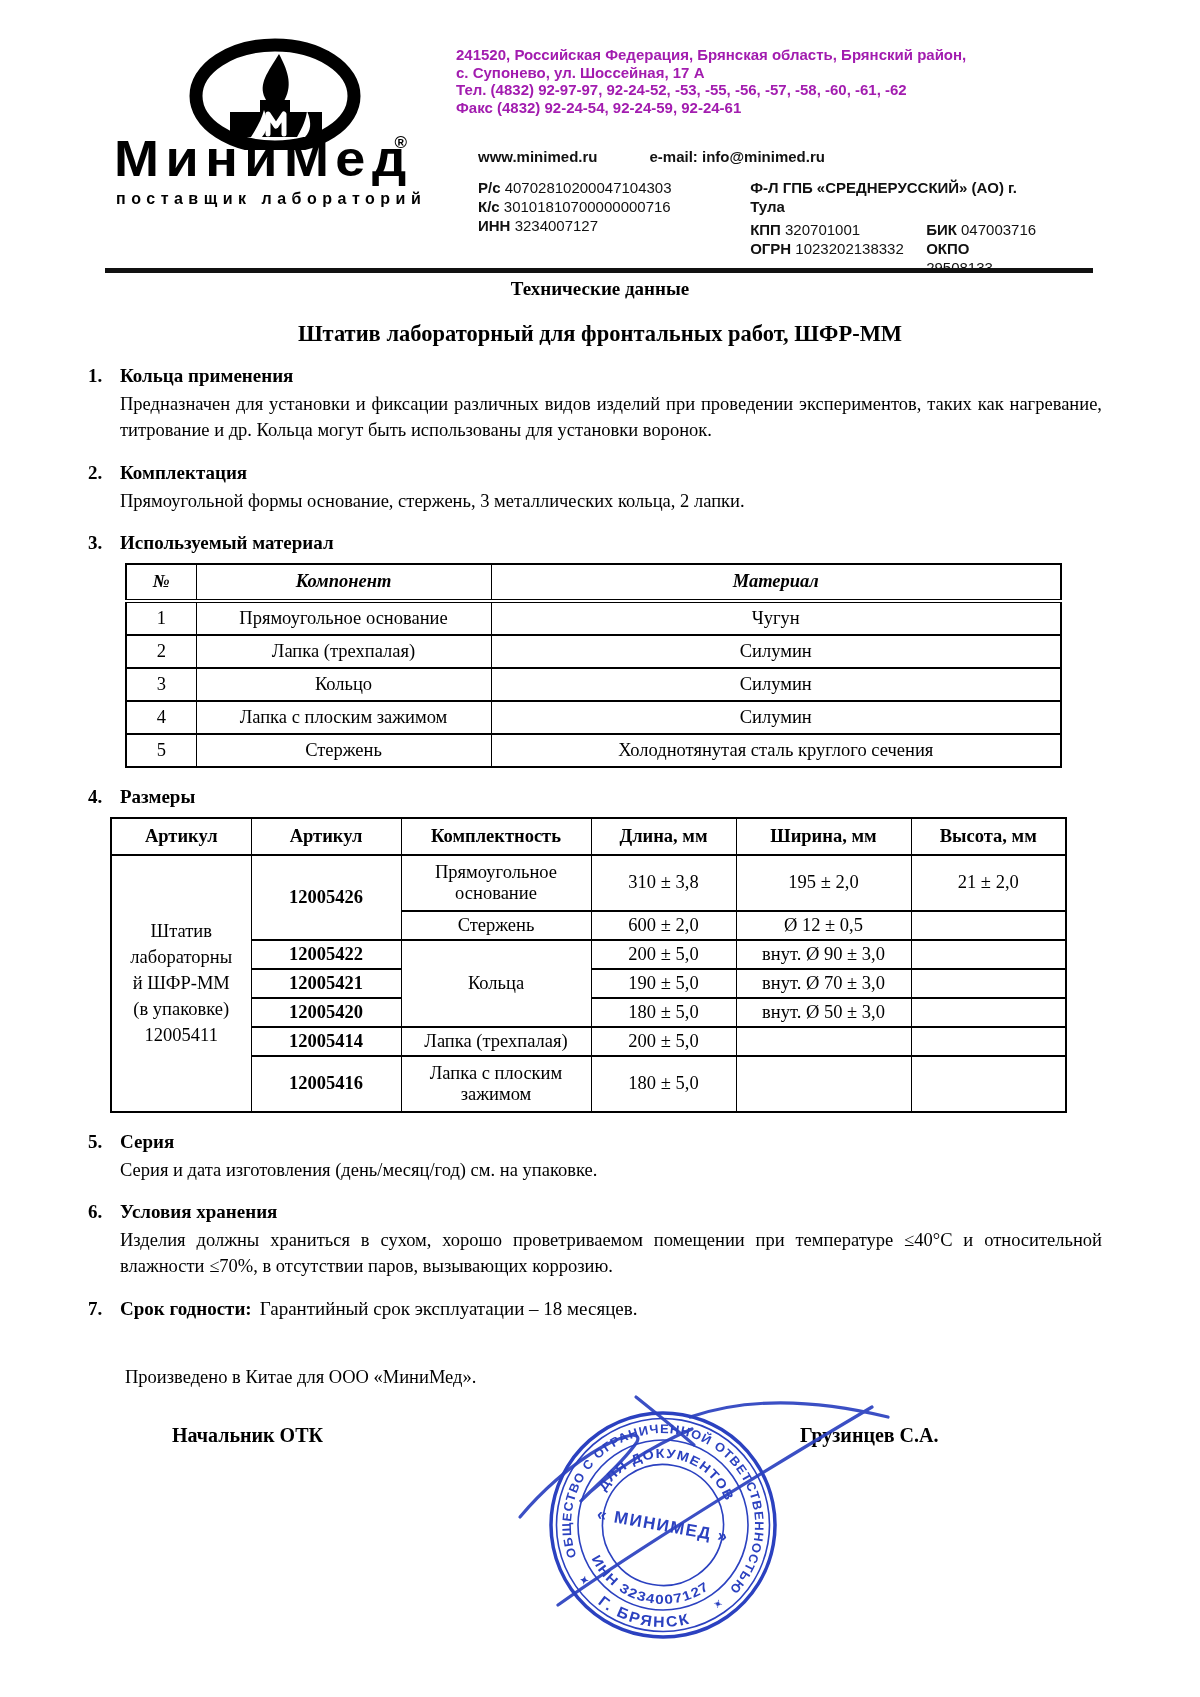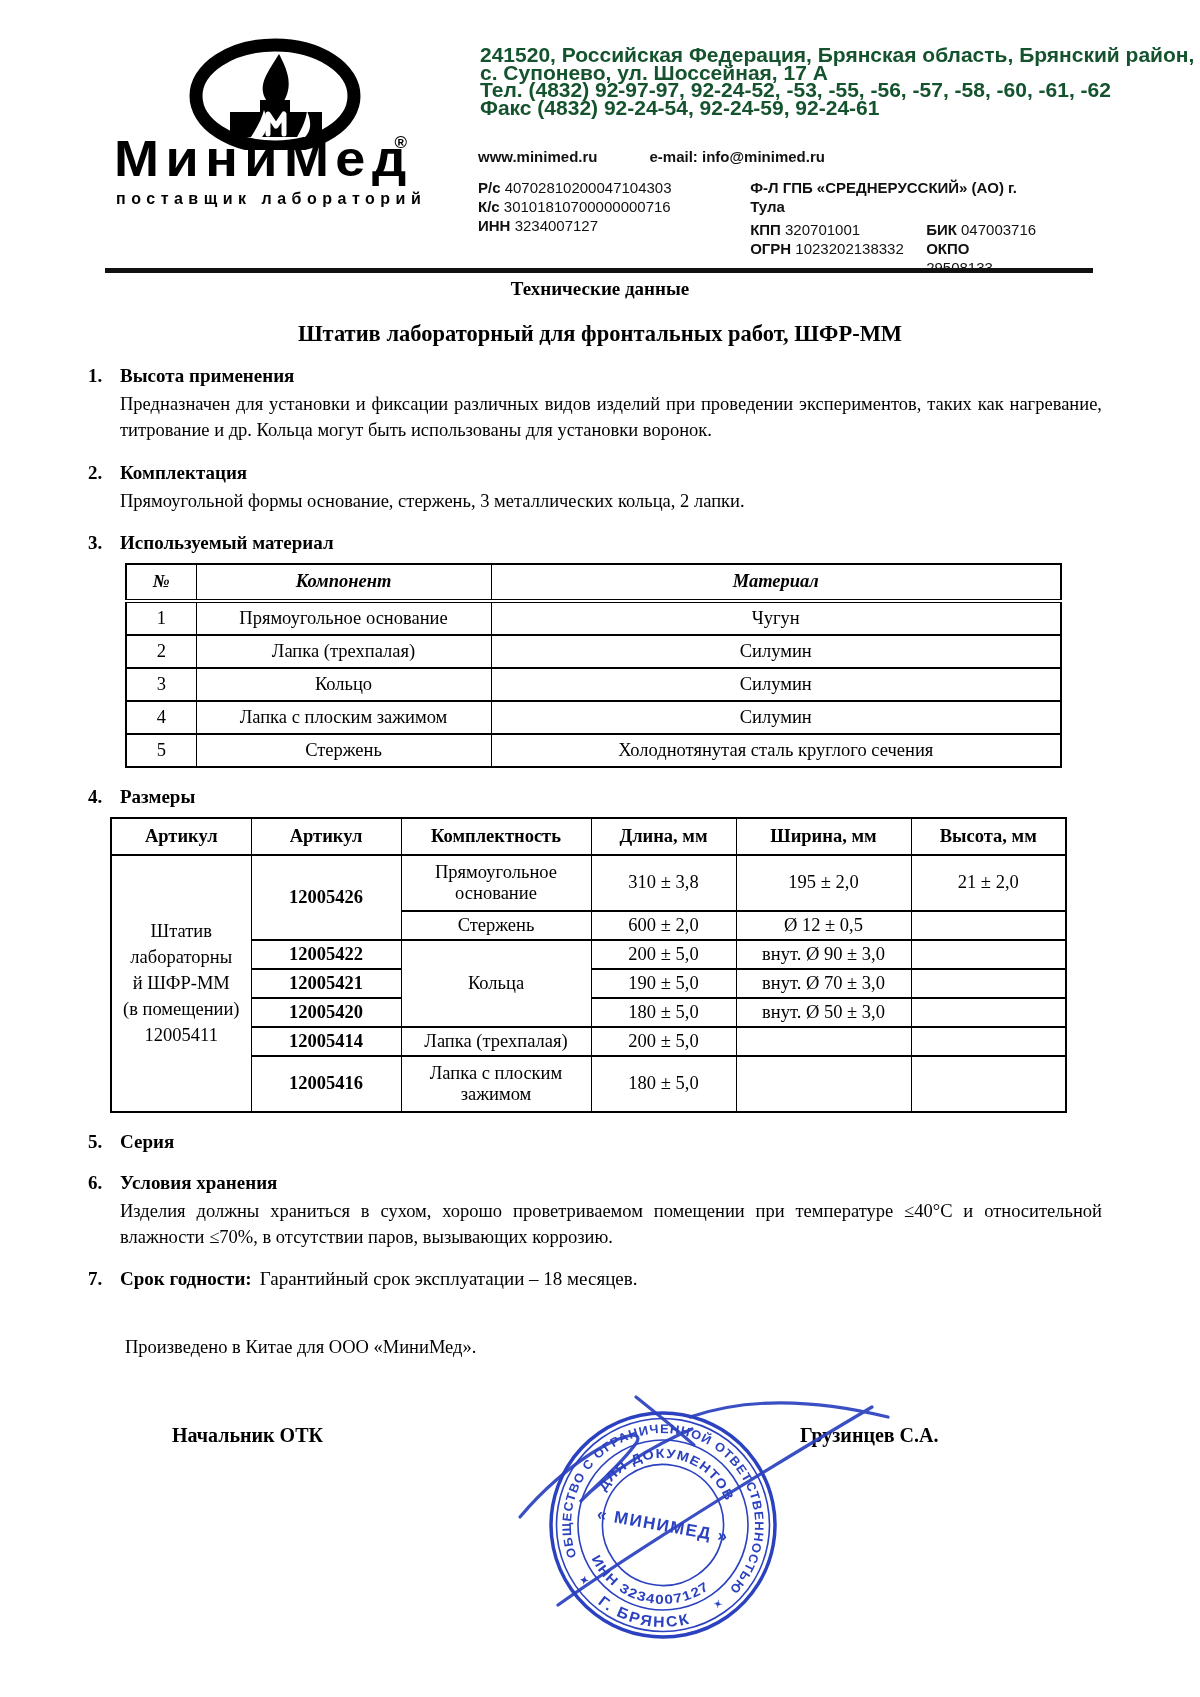--- a/index.html
+++ b/index.html
@@ -13,22 +13,22 @@
   .brand-row{position:absolute;left:2px;top:92px;white-space:nowrap;}
   .brand{
     font-family:"Liberation Sans",sans-serif;font-weight:bold;font-size:50px;
     letter-spacing:6px;display:inline-block;transform:scaleX(1.08);transform-origin:left center;
   }
   .brand-reg{font-family:"Liberation Sans",sans-serif;font-weight:bold;font-size:17px;vertical-align:28px;margin-left:4px;}
   .tagline{
     position:absolute;left:4px;top:152px;
     font-family:"Liberation Sans",sans-serif;font-weight:bold;font-size:16px;letter-spacing:5.5px;white-space:nowrap;
   }
-  .contact{position:absolute;left:480px;top:46px;width:600px;
-    font-family:"Liberation Sans",sans-serif;font-weight:bold;font-size:21px;line-height:17.5px;color:#14532d;}
+  .contact{position:absolute;left:456px;top:46px;width:600px;
+    font-family:"Liberation Sans",sans-serif;font-weight:bold;font-size:15px;line-height:17.5px;color:#a21caf;}
   .contact div{white-space:nowrap;}
   .web-row{position:absolute;left:478px;top:148px;font-family:Liberation Sans, sans-serif;font-weight:bold;font-size:15px;color:#111;}
   .web-row span{margin-right:52px;}
   .bank{position:absolute;left:478px;top:178px;width:560px;
     font-family:"Liberation Sans",sans-serif;font-size:15px;line-height:19px;color:#111;display:flex;gap:40px;}
   .bank b{font-weight:bold;}
   .bank-left{width:250px;}
   .bank-right{width:310px;}
   .bank-grid{display:grid;grid-template-columns:176px auto;margin-top:4px;}
   .rule{position:absolute;left:105px;top:268px;width:988px;height:5px;background:#111;}
@@ -113,21 +113,21 @@
   <div class="rule"></div>
 
   <div class="content">
 
     <div class="subtitle">Технические данные</div>
     <div class="doc-title">Штатив лабораторный для фронтальных работ, ШФР-ММ</div>
 
     <div class="sec">
       <div class="sec-head">
         <span class="sec-num">1.</span>
-        <span>Высота применения</span>
+        <span>Кольца применения</span>
       </div>
       <div class="sec-body">Предназначен для установки и фиксации различных видов изделий при проведении экспериментов, таких как нагревание, титрование и др. Кольца могут быть использованы для установки воронок.</div>
     </div>
 
     <div class="sec">
       <div class="sec-head">
         <span class="sec-num">2.</span>
         <span>Комплектация</span>
       </div>
       <div class="sec-body">Прямоугольной формы основание, стержень, 3 металлических кольца, 2 лапки.</div>
@@ -200,21 +200,21 @@
           <th>Комплектность</th>
           <th>Длина, мм</th>
           <th>Ширина, мм</th>
           <th>Высота, мм</th>
         </tr>
         <tr style="height:56px">
           <td class="group-cell" rowspan="7">
             <div>Штатив</div>
             <div>лабораторны</div>
             <div>й ШФР-ММ</div>
-            <div>(в помещении)</div>
+            <div>(в упаковке)</div>
             <div class="art-line">12005411</div>
           </td>
           <td class="art" rowspan="2">12005426</td>
           <td>Прямоугольное основание</td>
           <td>310 ± 3,8</td>
           <td>195 ± 2,0</td>
           <td>21 ± 2,0</td>
         </tr>
         <tr style="height:29px">
           <td>Стержень</td>
@@ -257,20 +257,21 @@
         </tr>
       </tbody>
         </table>
     </div>
 
     <div class="sec">
       <div class="sec-head">
         <span class="sec-num">5.</span>
         <span>Серия</span>
       </div>
+      <div class="sec-body">Серия и дата изготовления (день/месяц/год) см. на упаковке.</div>
     </div>
 
     <div class="sec">
       <div class="sec-head">
         <span class="sec-num">6.</span>
         <span>Условия хранения</span>
       </div>
       <div class="sec-body">Изделия должны храниться в сухом, хорошо проветриваемом помещении при температуре ≤40°С и относительной влажности ≤70%, в отсутствии паров, вызывающих коррозию.</div>
     </div>
 

